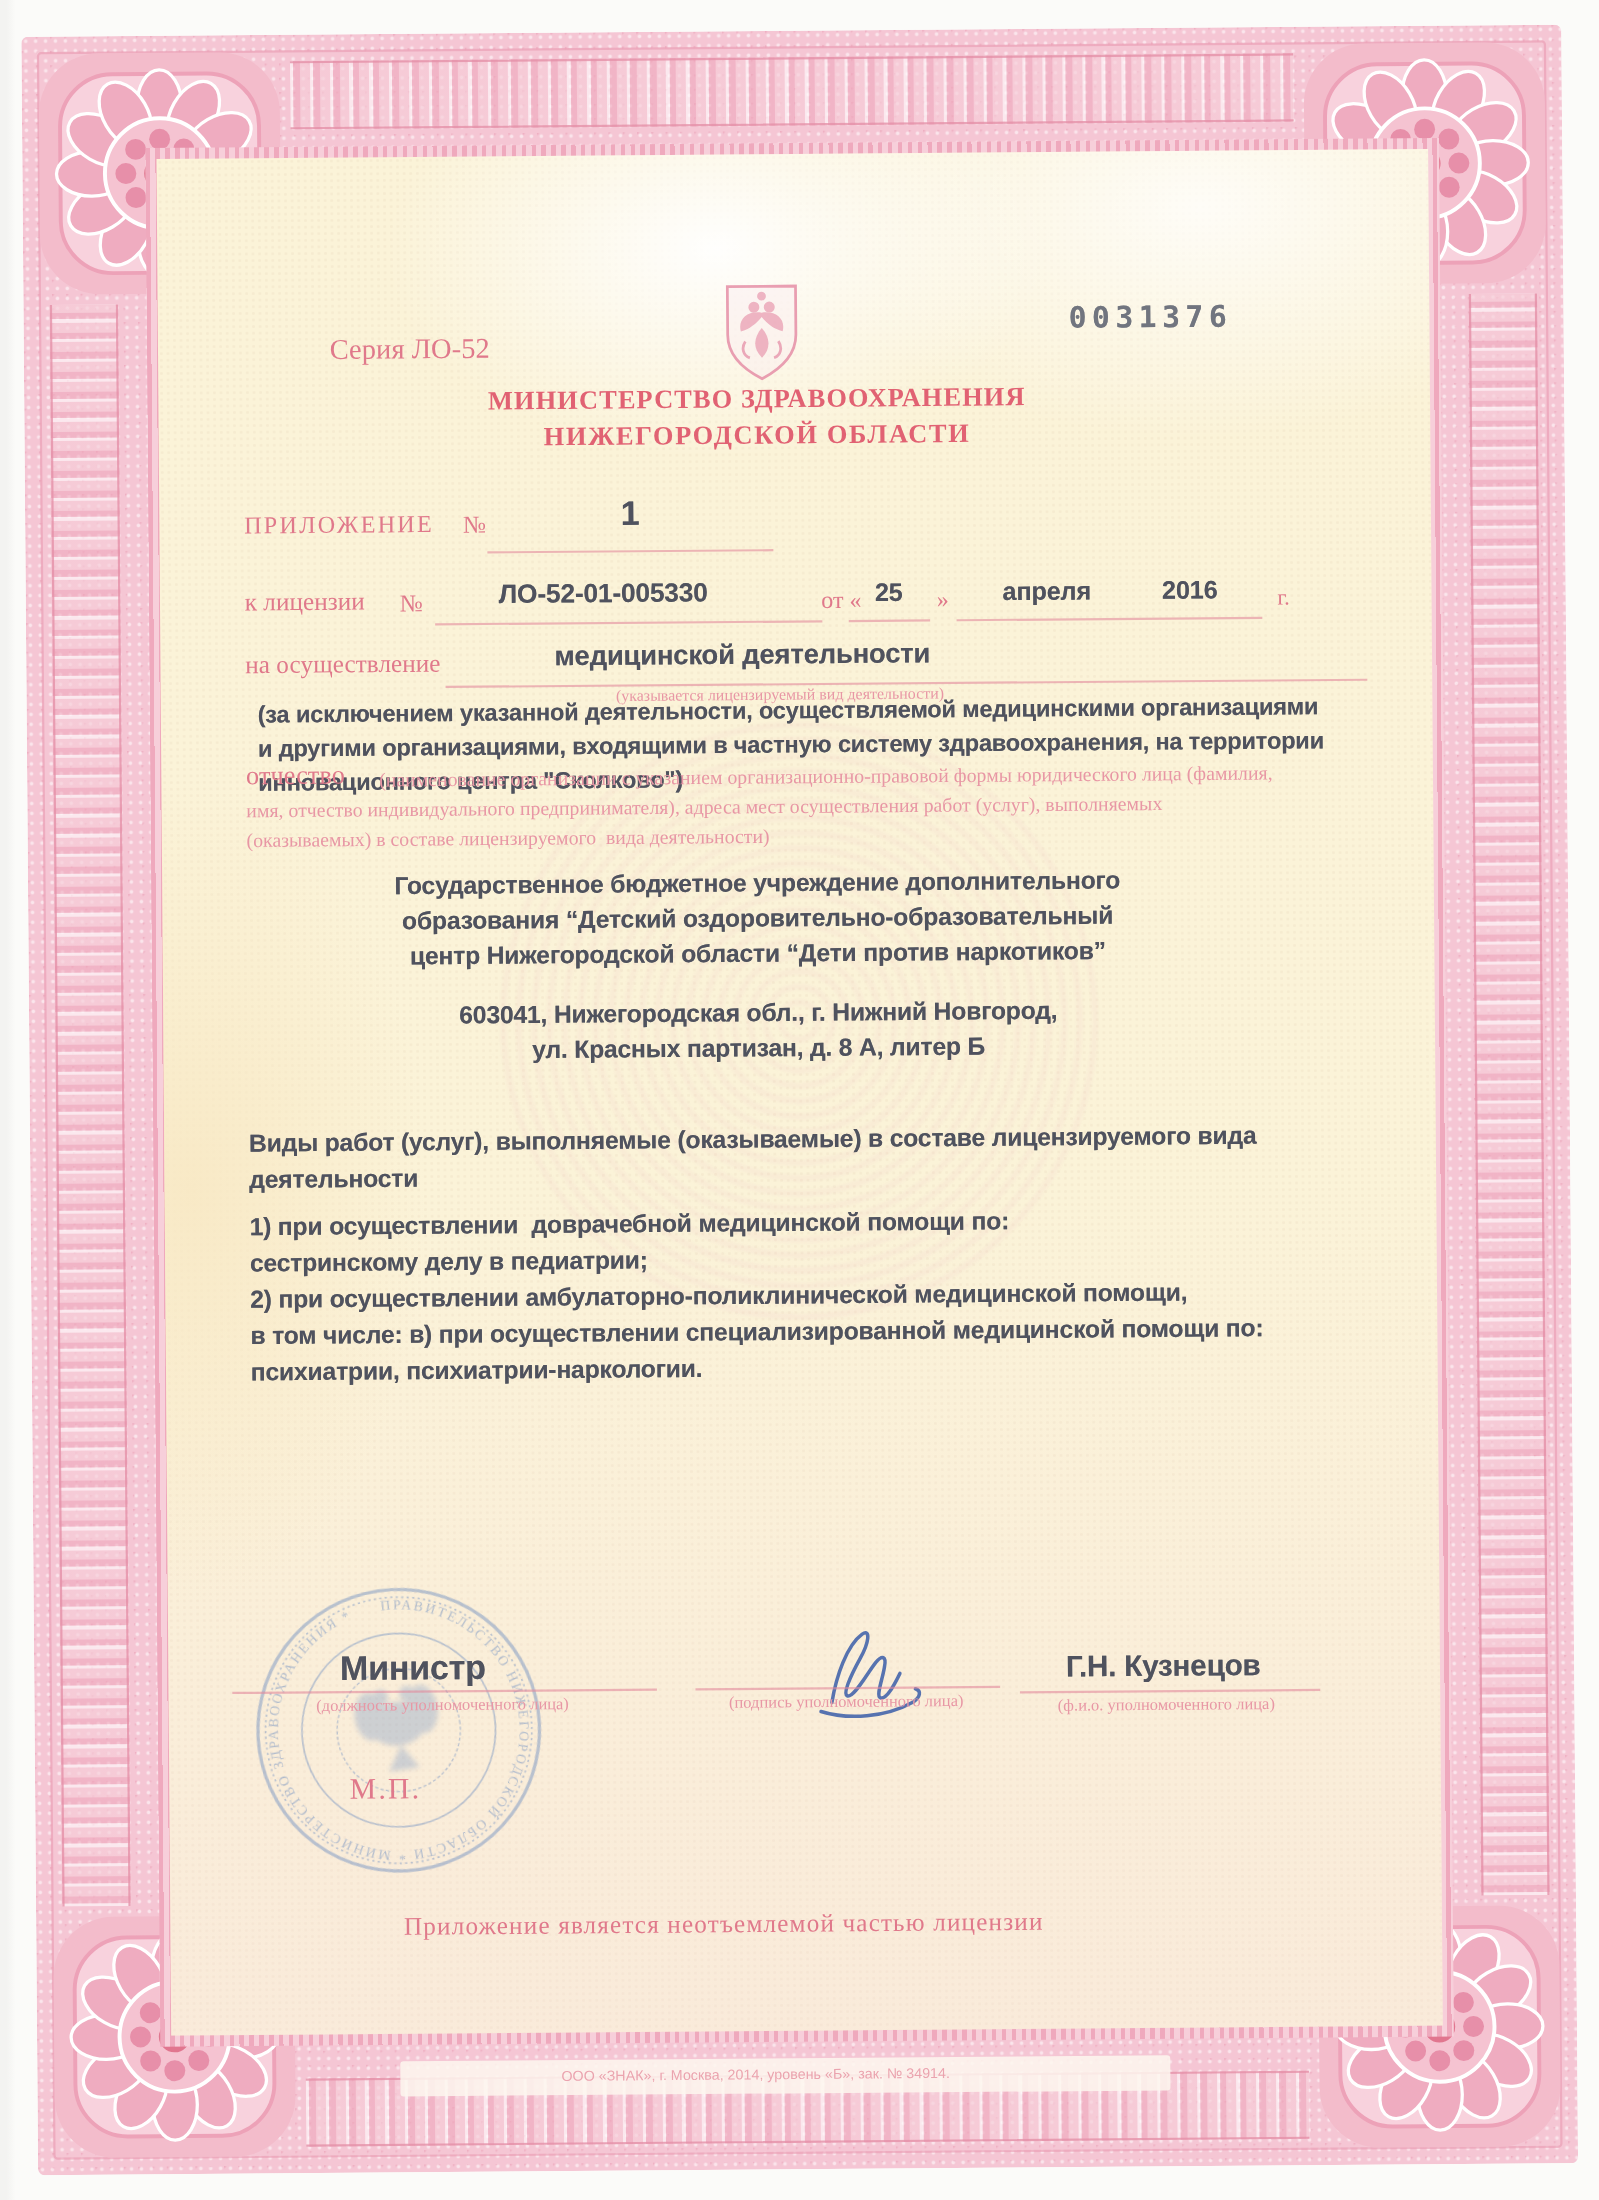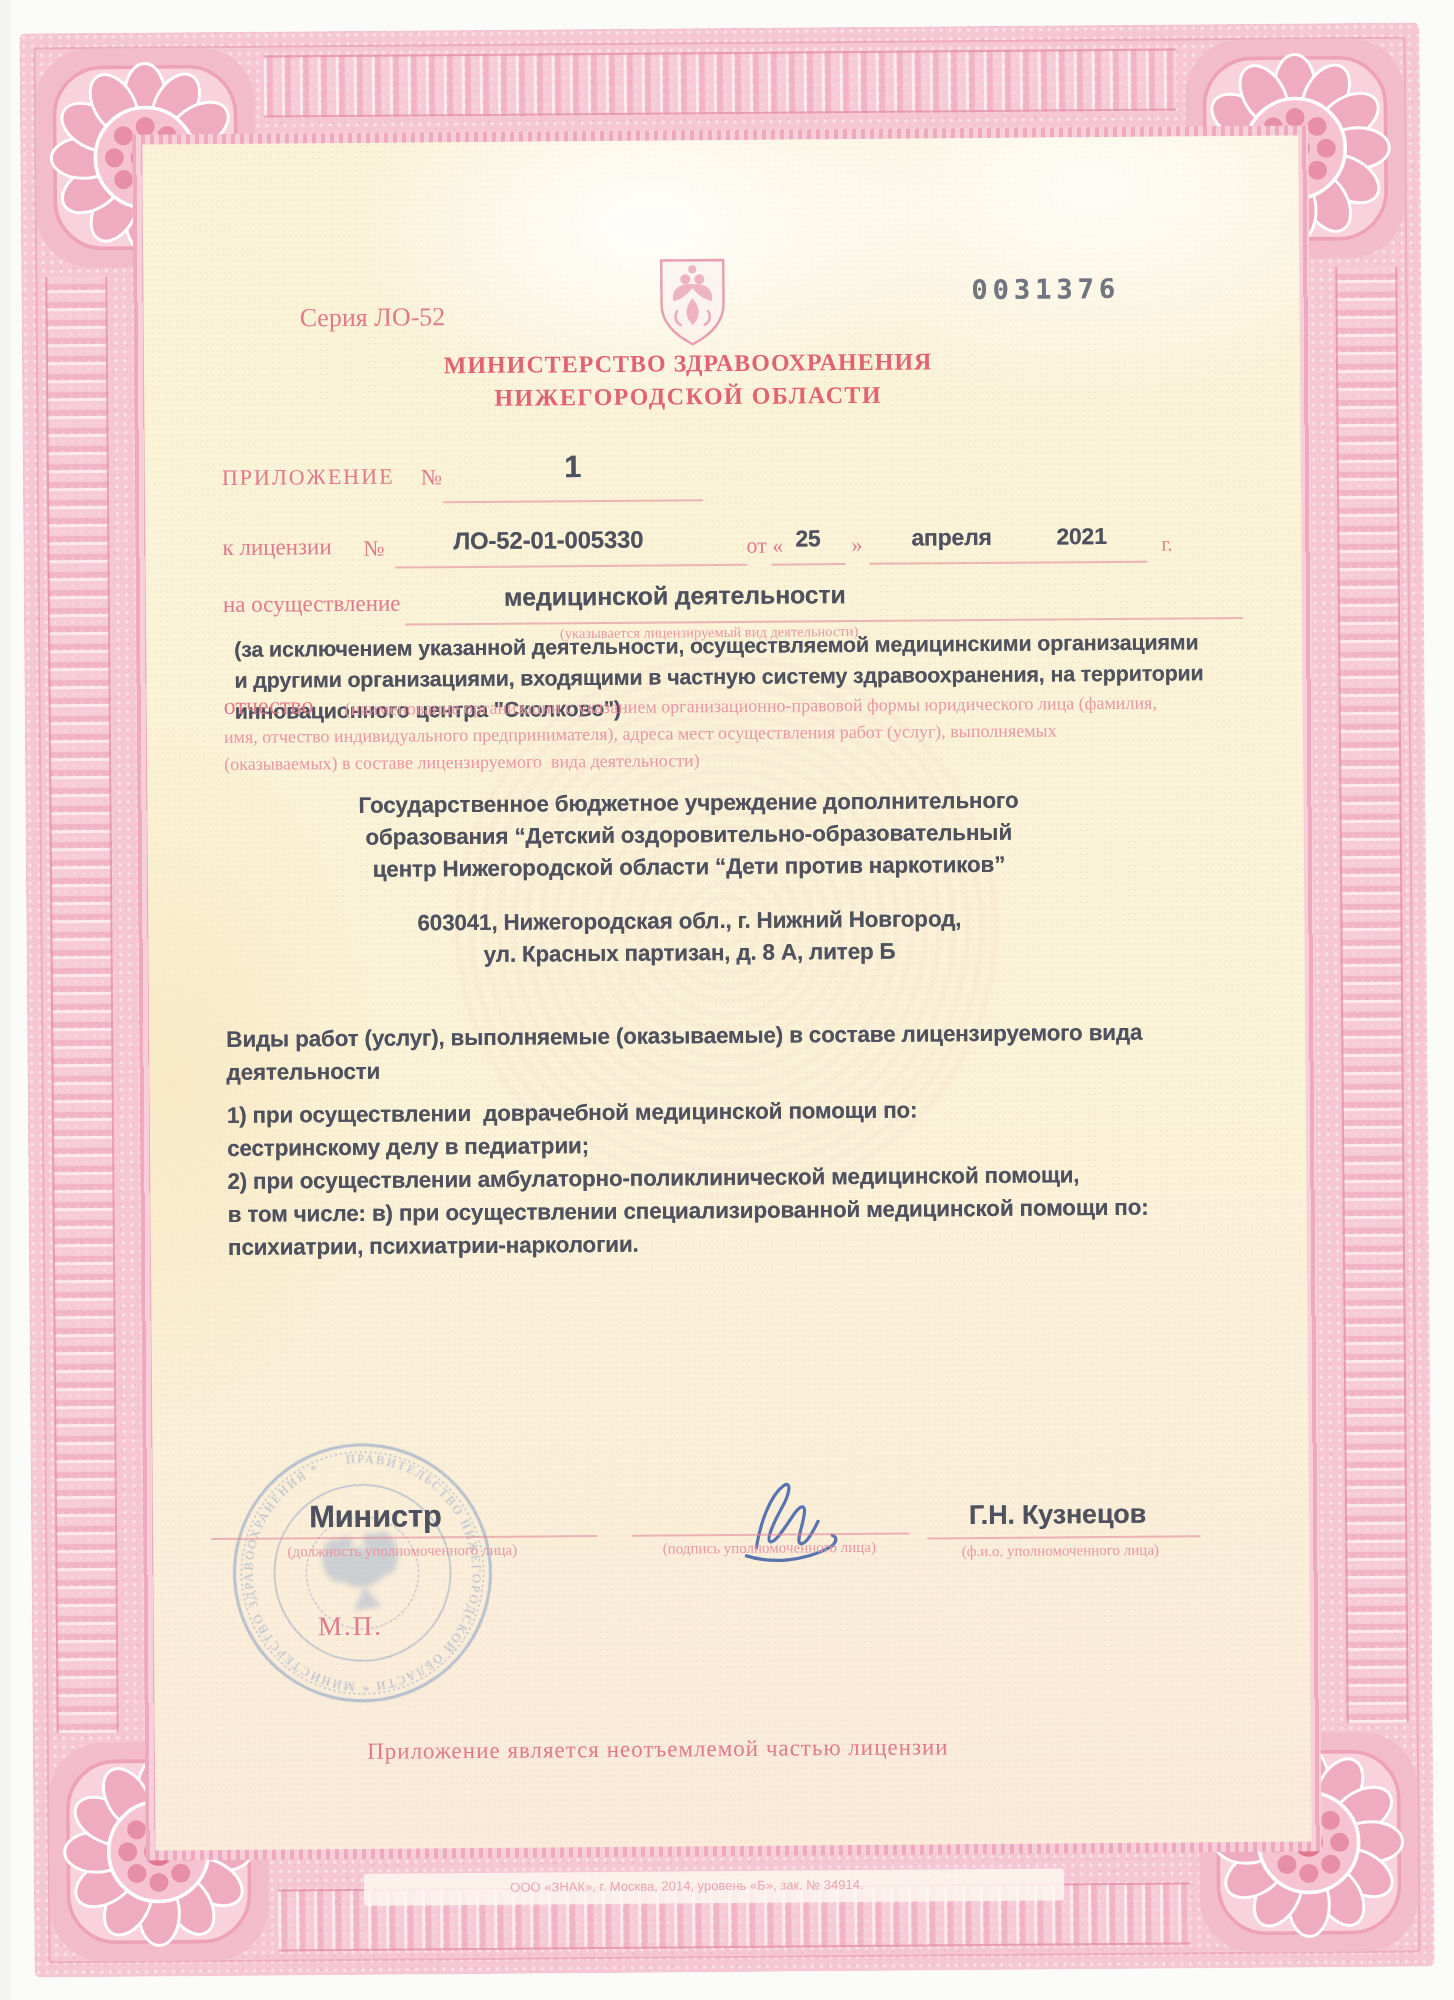--- a/index.html
+++ b/index.html
@@ -254,21 +254,21 @@
 
     <div class="t pink" style="left:199px;top:503px;font-size:23px;">к лицензии</div>
     <div class="t pink" style="left:340px;top:505px;font-size:22px;">№</div>
     <div class="t dark" style="left:430px;top:497px;font-size:24px;">ЛО-52-01-005330</div>
     <div class="u" style="left:372px;width:352px;top:536px;"></div>
     <div class="t pink" style="left:723px;top:505px;font-size:22px;">от «</div>
     <div class="t dark" style="left:772px;top:498px;font-size:23px;">25</div>
     <div class="u" style="left:748px;width:74px;top:536px;"></div>
     <div class="t pink" style="left:828px;top:505px;font-size:22px;">»</div>
     <div class="t dark" style="left:888px;top:498px;font-size:23px;">апреля</div>
-    <div class="t dark" style="left:1033px;top:498px;font-size:23px;">2021</div>
+    <div class="t dark" style="left:1033px;top:498px;font-size:23px;">2016</div>
     <div class="u" style="left:846px;width:278px;top:536px;"></div>
     <div class="t pink" style="left:1138px;top:508px;font-size:20px;">г.</div>
 
     <div class="t pink" style="left:199px;top:560px;font-size:23px;">на осуществление</div>
     <div class="t dark ctr" style="left:0;width:1302px;top:553px;font-size:25px;">медицинской деятельности</div>
     <div class="u" style="left:381px;width:838px;top:593px;"></div>
     <div class="t pinkS ctr" style="left:0;width:1370px;top:596px;font-size:14.5px;">(указывается лицензируемый вид деятельности)</div>
 
     <div class="t dark" style="left:210px;top:606px;font-size:21.5px;">(за исключением указанной деятельности, осуществляемой медицинскими организациями</div>
     <div class="t dark" style="left:210px;top:637px;font-size:21.5px;">и другими организациями, входящими в частную систему здравоохранения, на территории</div>

